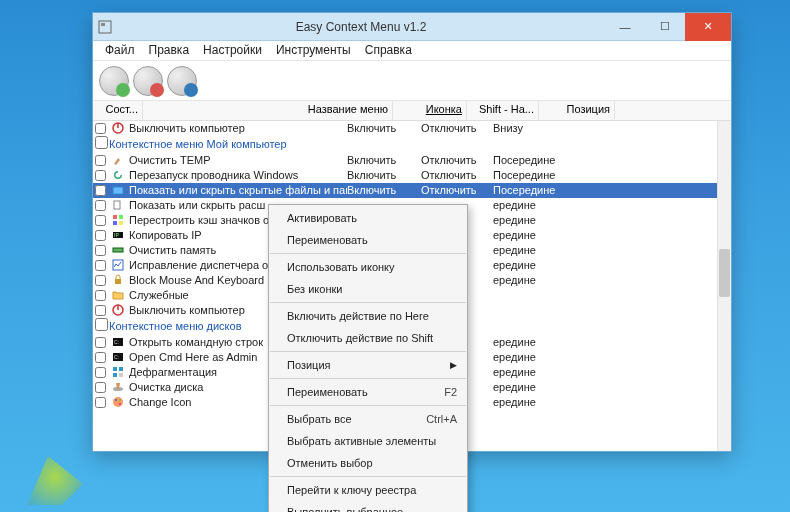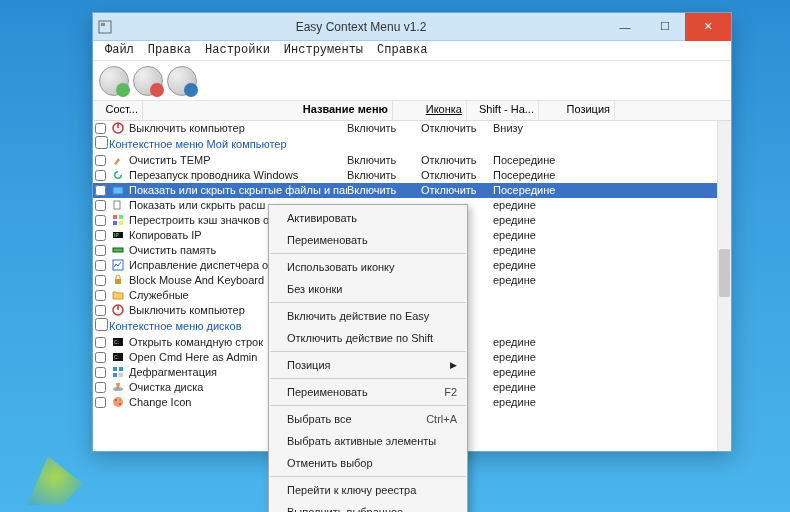--- a/index.html
+++ b/index.html
@@ -22,32 +22,32 @@
     height: 28px; background: #cfe6f7;
     display:flex; align-items:center; justify-content:space-between;
     border-bottom:1px solid #a8cce8;
   }
   .title-center { flex:1; text-align:center; font-size:12px; color:#333; }
   .title-icon { width:24px; display:flex; align-items:center; justify-content:center; color:#555;}
   .win-btns { display:flex; }
   .win-btn { width:40px; height:28px; display:flex;align-items:center;justify-content:center;font-size:11px; color:#333; }
   .win-btn.close { background:#e04b36; color:#fff; width:46px;}
   .menubar { height:20px; display:flex; gap:2px; padding:2px 6px; font-size:12px; color:#222; border-bottom:1px solid #e5e5e5;}
-  .menubar span { padding:0 6px;font-family:Liberation Mono, monospace; }
+  .menubar span { padding:0 6px; }
   .toolbar { height:40px; display:flex; align-items:center; gap:4px; padding:2px 6px; border-bottom:1px solid #e5e5e5;}
   .tbtn { width:30px; height:30px; border-radius:15px; position:relative;
     background: radial-gradient(circle at 30% 30%, #f0f0f0, #bcbcbc);
     border:1px solid #999; }
   .tbtn::after { content:""; position:absolute; right:-2px; bottom:-2px; width:14px; height:14px; border-radius:7px; }
   .tbtn.plus::after { background:#5cb85c; }
   .tbtn.minus::after { background:#d9534f; }
   .tbtn.info::after { background:#337ab7; }
   .columns { height:20px; display:flex; font-size:11px; background:#f8f8f8; border-bottom:1px solid #ddd;text-align:right;}
   .columns > div { padding:2px 4px; border-right:1px solid #e3e3e3; }
-  .c-state{width:50px;} .c-name{width:250px;font-weight:bold;} .c-icon{width:74px;text-decoration:underline;} .c-shift{width:72px;} .c-pos{width:76px;}
+  .c-state{width:50px;} .c-name{width:250px;} .c-icon{width:74px;text-decoration:underline;} .c-shift{width:72px;} .c-pos{width:76px;}
   .body { flex:1; overflow:hidden; position:relative; font-size:11px; line-height:15px; color:#222;}
   .body-inner{position:absolute; inset:0 14px 0 0; overflow:hidden;}
   .scrollbar{position:absolute; right:0; top:0; bottom:0; width:14px; background:#f1f1f1; border-left:1px solid #e0e0e0;}
   .scrollbar .thumb{position:absolute; right:1px; left:1px; top:128px; height:48px; background:#c8c8c8; border-radius:2px;}
   .row { display:flex; height:15px; }
   .row.selected{ background:#3c72c4; color:#fff;}
   .row .cb { width:14px; display:flex; align-items:center; justify-content:center; }
   .row .cb input{ width:11px; height:11px; margin:0; }
   .row .ic { width:16px; height:13px; margin:0 3px; display:flex;align-items:center;justify-content:center;}
   .row .ic svg{width:12px;height:12px;}
@@ -390,21 +390,21 @@
     </div>
   <hr>
   <div class="mi">
       <span>Использовать иконку</span>
     </div>
   <div class="mi">
       <span>Без иконки</span>
     </div>
   <hr>
   <div class="mi">
-      <span>Включить действие по Easy</span>
+      <span>Включить действие по Here</span>
     </div>
   <div class="mi">
       <span>Отключить действие по Shift</span>
     </div>
   <hr>
   <div class="mi">
       <span>Позиция</span>
       <span class="arrow">▶</span>
     </div>
   <hr>

